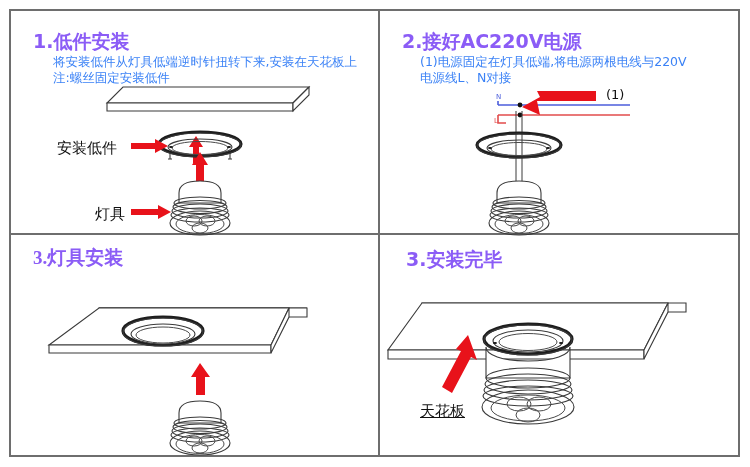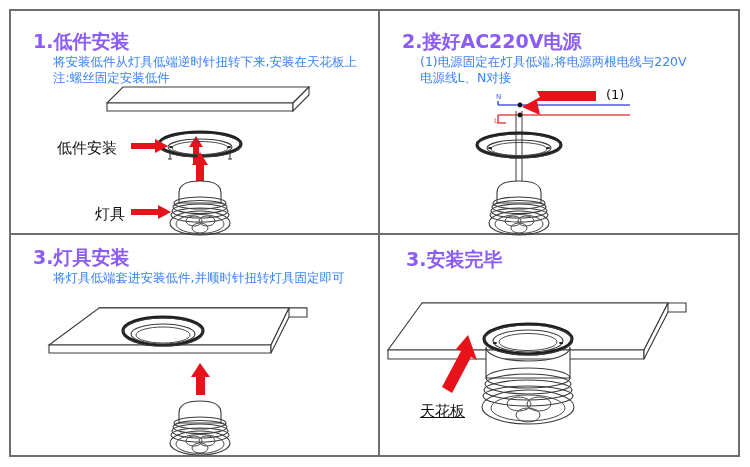--- a/index.html
+++ b/index.html
@@ -42,21 +42,21 @@
     width: 728px;
     height: 2px;
     background: #6e6e6e;
   }
   .panel {
     position: absolute;
     box-sizing: border-box;
   }
   #panel-1 { left: 11px;  top: 11px;  width: 367px; height: 222px; }
   #panel-2 { left: 380px; top: 11px;  width: 354px; height: 222px; }
-  #panel-3 { left: 11px;  top: 235px; width: 415px; height: 220px; }
+  #panel-3 { left: 11px;  top: 235px; width: 415px; height: 220px; font-family: Liberation Serif, serif; }
   #panel-4 { left: 380px; top: 235px; width: 359px; height: 160px; }
 
   .ptitle {
     position: absolute;
     font-weight: bold;
     font-size: 19px;
     color: #8b5cf6;
     letter-spacing: 0px;
     white-space: nowrap;
   }
@@ -142,21 +142,21 @@
       </g>
 
       <g class="arr">
         <polygon points="157,135 144,128 144,132 120,132 120,138 144,138 144,142"></polygon>
       </g>
       <g class="arr">
         <polygon points="160,201 147,194 147,198 120,198 120,204 147,204 147,208"></polygon>
       </g>
     </svg>
 
-    <div class="callout" style="left:46px; top:128px;">低件安装</div>
+    <div class="callout" style="left:46px; top:128px;">安装低件</div>
     <div class="callout" style="left:84px; top:194px;">灯具</div>
   </div>
 
   <div class="panel" id="panel-2">
     <div class="ptitle" style="left:22px; top:18px;">2.接好AC220V电源</div>
     <div class="psub" style="left:40px; top:43px; width:300px;">(1)电源固定在灯具低端,将电源两根电线与220V
 电源线L、N对接</div>
 
     <svg width="359" height="222">
 
@@ -200,21 +200,20 @@
         <ellipse class="ln2" cx="139" cy="213" rx="24" ry="9.5"></ellipse>
         <ellipse class="ln2" cx="133" cy="210" rx="8" ry="5"></ellipse>
         <ellipse class="ln2" cx="146" cy="210" rx="8" ry="5"></ellipse>
         <ellipse class="ln2" cx="139" cy="217" rx="8" ry="5"></ellipse>
       </g>
     </svg>
   </div>
 
   <div class="panel" id="panel-3">
     <div class="ptitle" style="left:22px; top:10px;">3.灯具安装</div>
-    <div class="psub" style="left:42px; top:35px; width:320px;">将灯具低端套进安装低件,并顺时针扭转灯具固定即可</div>
 
     <svg width="367" height="220">
 
       <g>
         <polygon class="lnf" points="88,73 278,73 296,73 296,73"></polygon>
         <polygon class="lnf" points="88,73 278,73 296,73 296,82 278,82 88,82"></polygon>
         <polygon class="lnf" points="88,73 278,73 260,110 38,110"></polygon>
         <polygon class="lnf" points="38,110 260,110 260,118 38,118"></polygon>
         <polygon class="lnf" points="260,110 278,73 278,82 260,118"></polygon>
         <ellipse class="rim" cx="152" cy="96" rx="40" ry="14"></ellipse>

